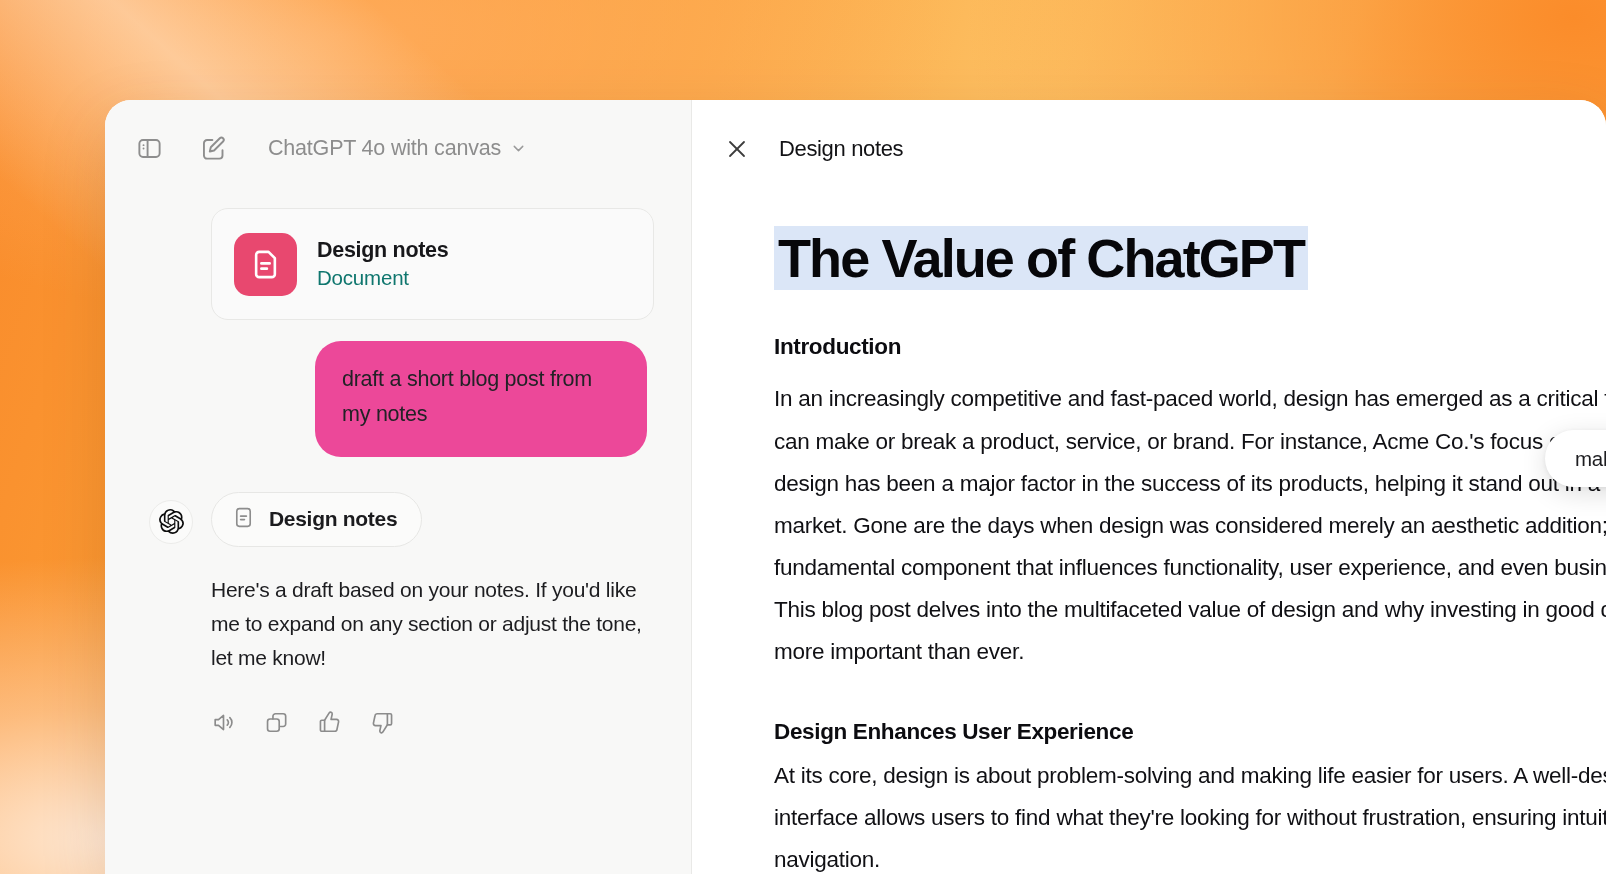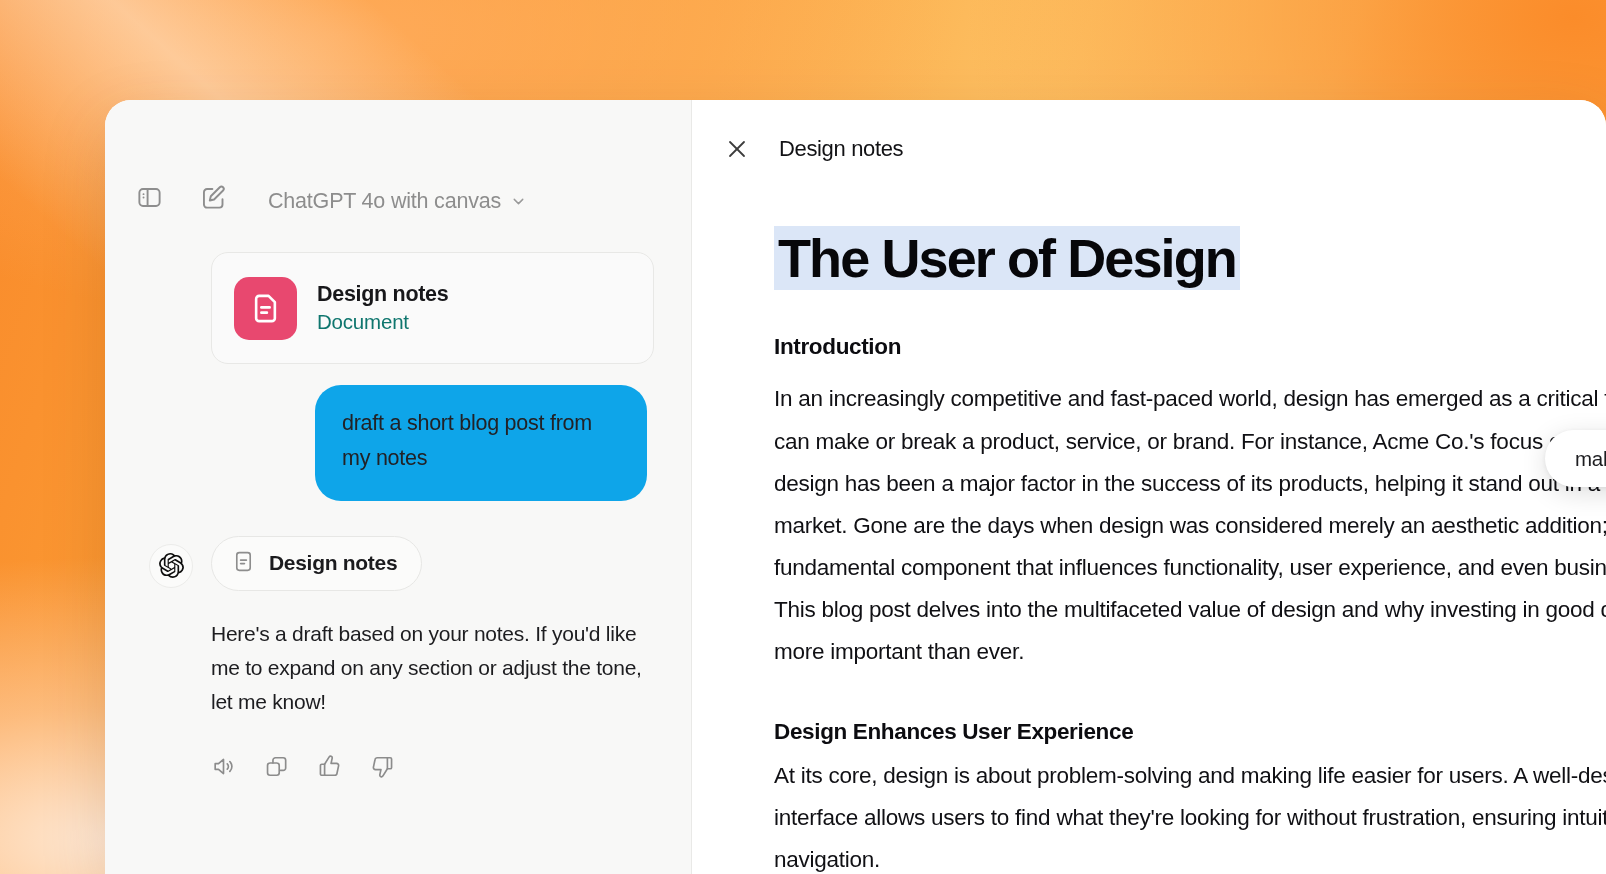--- a/index.html
+++ b/index.html
@@ -40,25 +40,24 @@
   
   #chat-panel {
     width: 587px;
     flex: 0 0 587px;
     background: #f8f8f7;
     border-right: 1px solid #e9e9e7;
     position: relative;
   }
 
   #chat-topbar {
-    display: flex; align-items: flex-end;
+    display: flex; align-items: center;
     gap: 30px;
     padding: 26px 0 0 27px;
     height: 70px;
-    margin-top: 44px;
   }
   .icon-btn {
     width: 34px; height: 34px;
     display: flex; align-items: center; justify-content: center;
     color: #8e8e8e;
     cursor: pointer;
     background: none; border: none;
   }
   #model-selector {
     display: flex; align-items: center; gap: 9px;
@@ -98,21 +97,21 @@
   #attachment-card .meta .t {
     font-size: 21.5px; font-weight: 700; color: #17171a; letter-spacing: -0.3px;
   }
   #attachment-card .meta .s {
     font-size: 20.5px; color: #0f766e; letter-spacing: -0.2px;
   }
 
   
   #user-row { display: flex; justify-content: flex-end; margin-top: 21px; }
   #user-bubble {
-    background: #0ea5e9;
+    background: #ec4899;
     border-radius: 26px;
     padding: 21px 27px 24px 27px;
     max-width: 332px;
     font-size: 21.5px;
     line-height: 1.64;
     color: #222226;
     letter-spacing: -0.25px;
   }
 
   
@@ -343,21 +342,21 @@
         <svg width="24" height="24" viewBox="0 0 24 24" fill="none" stroke="currentColor" stroke-width="1.8" stroke-linecap="round">
           <line x1="5" y1="5" x2="19" y2="19"></line>
             <line x1="19" y1="5" x2="5" y2="19"></line>
         </svg>
       </span>
       <span id="canvas-title">Design notes</span>
     </div>
 
     <div id="doc-body">
       <div>
-        <h1 id="doc-h1">The User of Design</h1>
+        <h1 id="doc-h1">The Value of ChatGPT</h1>
       </div>
 
       <div class="doc-h2">Introduction</div>
       <p class="doc-p" id="para-intro">In an increasingly competitive and fast-paced world, design has emerged as a critical factor that can make or break a product, service, or brand. For instance, Acme Co.'s focus on user-friendly design has been a major factor in the success of its products, helping it stand out in a crowded tech market. Gone are the days when design was considered merely an aesthetic addition; today, it's a fundamental component that influences functionality, user experience, and even business success. This blog post delves into the multifaceted value of design and why investing in good design is more important than ever.</p>
 
       <div class="doc-h2">Design Enhances User Experience</div>
       <p class="doc-p">At its core, design is about problem-solving and making life easier for users. A well-designed interface allows users to find what they're looking for without frustration, ensuring intuitive navigation.</p>
     </div>
 
     <div id="prompt-popover">

